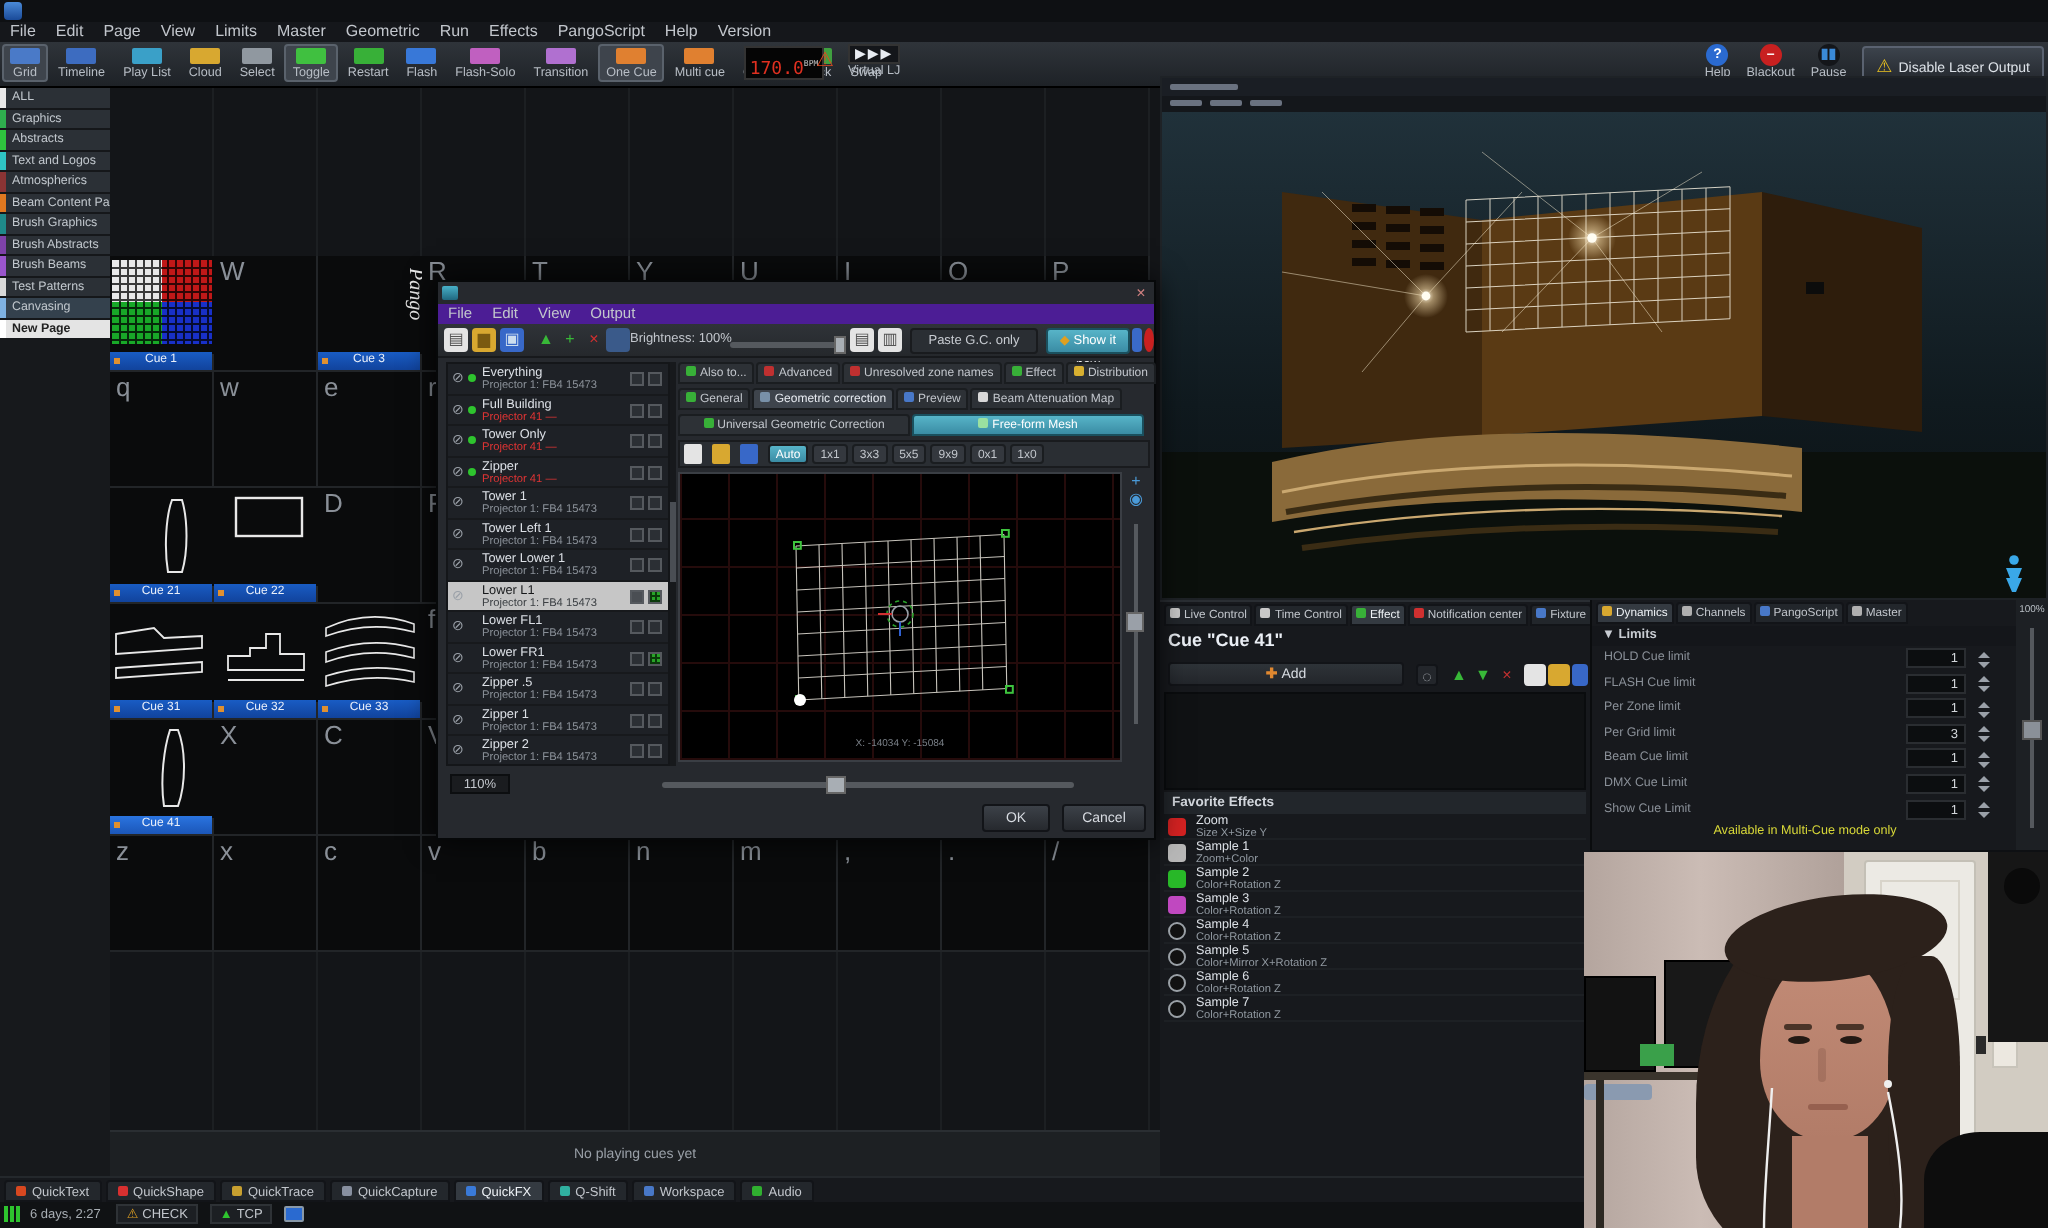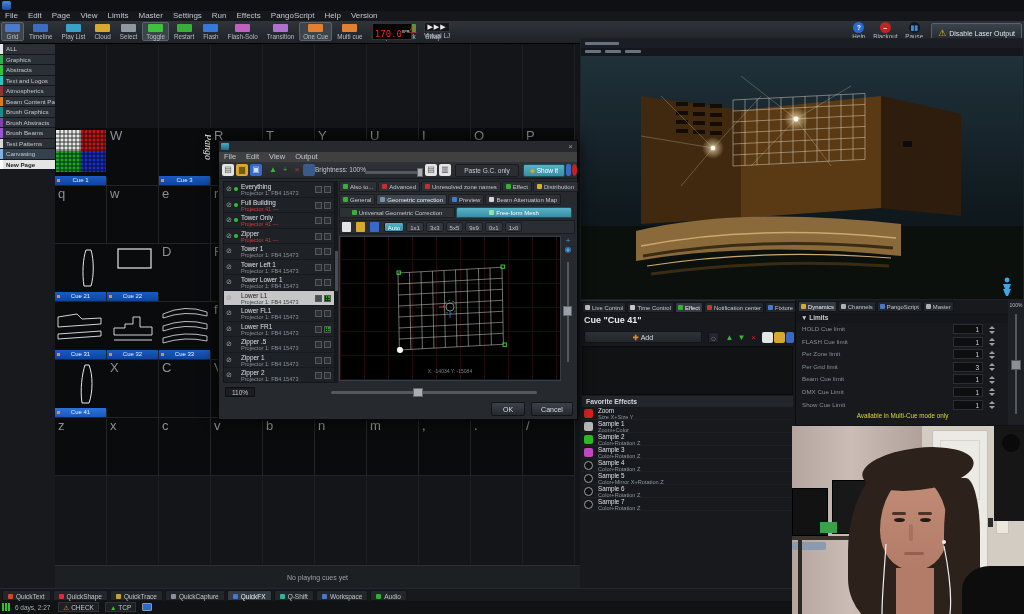--- a/index.html
+++ b/index.html
@@ -58,21 +58,21 @@
   #noplaying{left:55px;top:565px;width:525px;height:23px;background:#1d2023;border-top:1px solid #2a2e32;
     text-align:center;line-height:23px;font-size:7px;color:#9aa0a8}
 
   
   #dialog{left:218px;top:140px;width:360px;height:280px;background:#26292e;border:1px solid #060809;
     box-shadow:0 0 14px rgba(0,0,0,.8);z-index:20}
   #dtitle{left:0;top:0;width:100%;height:11px;background:linear-gradient(#2d3c54,#1b2330);line-height:11px;
     padding-left:14px;font-size:7.5px;color:#ccd3dc}
   #dticon{left:2px;top:2px;width:8px;height:7px;background:linear-gradient(#48b0c8,#206880);border-radius:1px}
   #dclose{right:2px;top:1px;width:9px;height:9px;line-height:9px;text-align:center;color:#d08080;font-size:8px}
-  #dmenu{left:0;top:11px;width:100%;height:10px;background:#404040;line-height:10px}
+  #dmenu{left:0;top:11px;width:100%;height:10px;background:#4c1d95;line-height:10px}
   #dmenu span{display:inline-block;padding:0 5px;font-size:7.5px;color:#c2c6cc}
   #dtools{left:0;top:21px;width:100%;height:17px;background:linear-gradient(#2f3338,#25282c);border-bottom:1px solid #17191c}
   .dico{position:absolute;top:2px;width:12px;height:12px;border-radius:2px;font-size:8px;line-height:12px;text-align:center}
   .dbtn{position:absolute;top:2px;height:13px;line-height:12px;text-align:center;font-size:6.5px;color:#c8ccd2;
     background:#2a2e33;border:1px solid #191b1e;border-radius:2px}
   #show-btn{background:linear-gradient(#57b4c8,#3a8ca4);color:#fff;border-color:#1a505e}
   #bright-lbl{position:absolute;left:96px;top:4px;font-size:6.5px;color:#c2c6cc}
   #bright-track{position:absolute;left:146px;top:9px;width:56px;height:3px;background:#55595e;border-radius:2px}
   #bright-knob{position:absolute;left:52px;top:-3px;width:6px;height:9px;background:#a8aeb4;border:1px solid #666}
 
@@ -240,21 +240,21 @@
       <path d="M34 5 C38 15 38 32 34 43 L27 43 C25 30 27 14 30 5 Z" fill="none" stroke="#e8e8e8" stroke-width="1"></path>
     </symbol>
   </defs>
 </svg>
 
 <div id="stage">
 
   <div class="abs" id="appicon"></div>
 
   <div class="abs" id="menubar">
-    <span>File</span><span>Edit</span><span>Page</span><span>View</span><span>Limits</span><span>Master</span><span>Settings</span><span>Run</span><span>Effects</span><span>PangoScript</span><span>Help</span><span>Version</span>
+    <span>File</span><span>Edit</span><span>Page</span><span>View</span><span>Limits</span><span>Master</span><span>Geometric</span><span>Run</span><span>Effects</span><span>PangoScript</span><span>Help</span><span>Version</span>
   </div>
 
   <div class="abs" id="toolbar">
     <span>
       <span class="tbtn on">
           <span class="tbi" style="background: rgb(74, 122, 200);"></span>
           <span class="tbl">Grid</span>
         </span><span class="tbtn">
           <span class="tbi" style="background: rgb(61, 108, 192);"></span>
           <span class="tbl">Timeline</span>

